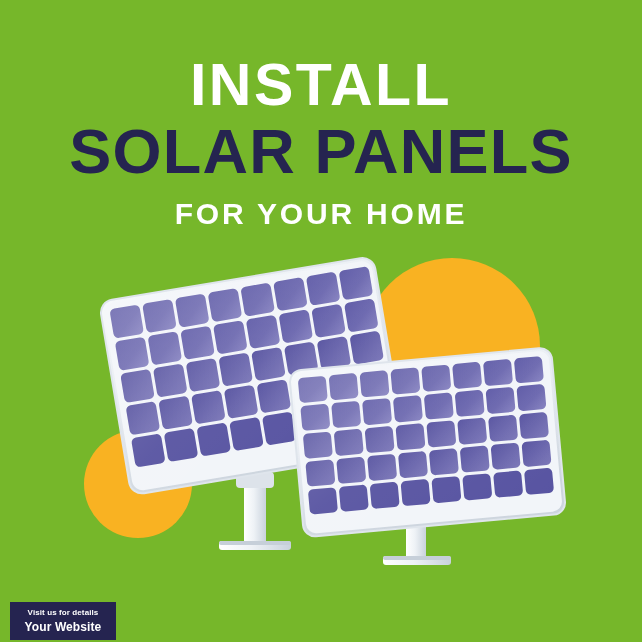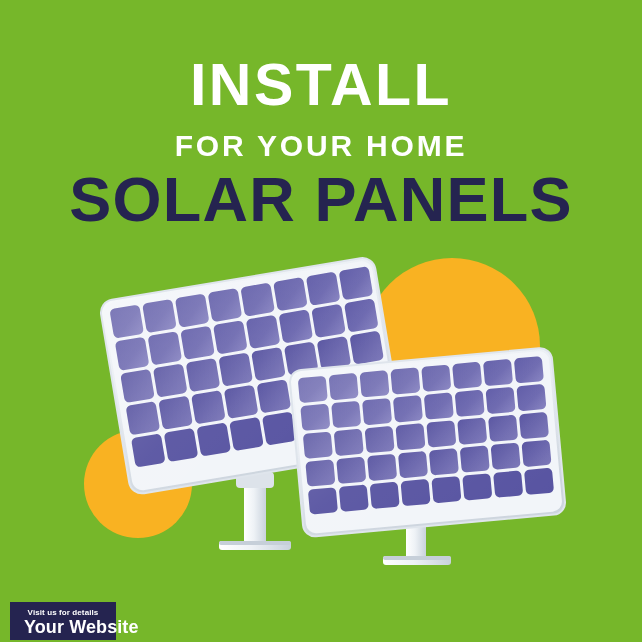--- a/index.html
+++ b/index.html
@@ -104,21 +104,21 @@
   .badge-caption {
     display: block;
     font-size: 8px;
     line-height: 11px;
     font-weight: bold;
     letter-spacing: 0.1px;
     white-space: nowrap;
   }
   .badge-value {
     display: block;
-    font-size: 18px;
+    font-size: 12px;
     line-height: 18px;
     font-weight: bold;
     letter-spacing: 0.1px;
     white-space: nowrap;
   }
 </style>
 </head>
 <body>
 
 <div id="poster">
@@ -296,22 +296,22 @@
           <use href="#grid-front"></use>
         </g>
         <rect x="0" y="0" width="263" height="167" rx="12" fill="url(#glassSheen)"></rect>
         <rect x="0" y="0" width="263" height="167" rx="12" fill="none" stroke="#dfe5ec" stroke-width="2"></rect>
       </g>
     </g>
   </svg>
 
   <div id="headline">
     <span id="title-line-1">INSTALL</span>
+    <span id="title-line-2">SOLAR PANELS</span>
     <span id="subtitle">FOR YOUR HOME</span>
-    <span id="title-line-2">SOLAR PANELS</span>
   </div>
 
   <div class="badge" id="badge-left">
     <span class="badge-caption">Visit us for details</span>
     <span class="badge-value">Your Website</span>
   </div>
 
 
 </div>
 

